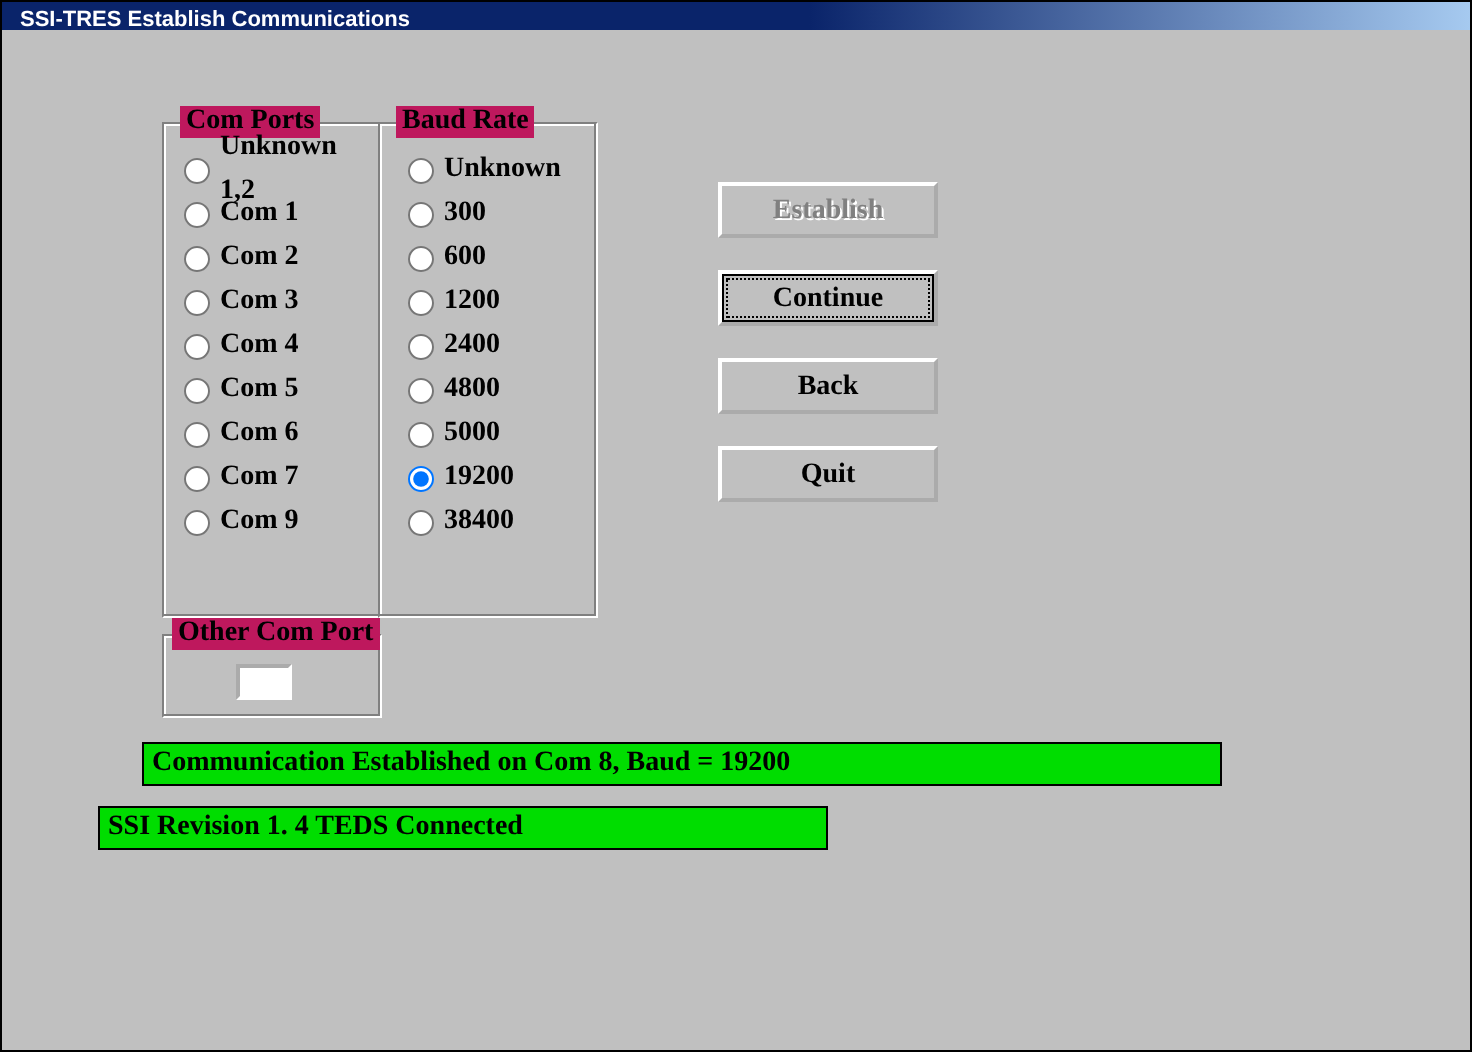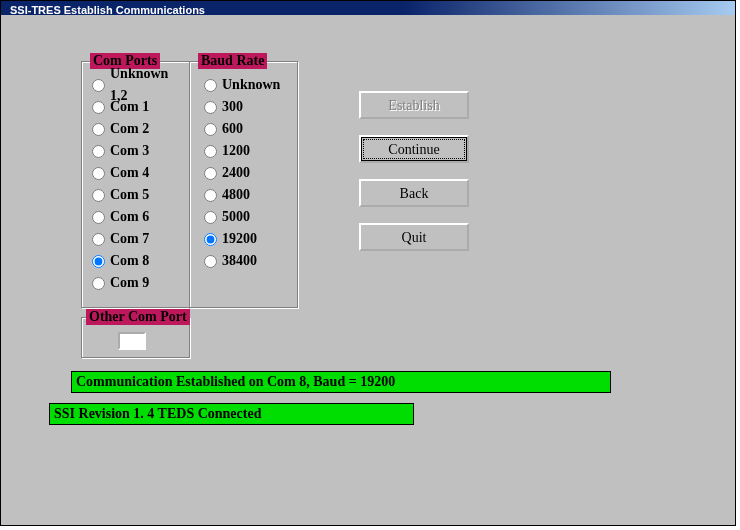--- a/index.html
+++ b/index.html
@@ -86,21 +86,21 @@
 
   .btn {
     position: absolute;
     width: 110px;
     height: 28px;
     background: #c0c0c0;
     border: 2px outset #fff;
     box-sizing: border-box;
     text-align: center;
     line-height: 24px;
-    font-weight: normal;
+    font-weight: bold;
     font-size: 14px;
     font-family: "Times New Roman", Times, serif;
     cursor: default;
   }
   .btn.disabled { color: #808080; text-shadow: 1px 1px 0 #fff; }
   .btn .focus-ring {
     position: absolute;
     top: 2px; left: 2px; right: 2px; bottom: 2px;
     border: 1px dotted #000;
     pointer-events: none;
@@ -179,24 +179,20 @@
           </label>
           <label class="radio-row">
             <input type="radio" name="com-port" style="">
             <span class="radio-label">Com 6</span>
           </label>
           <label class="radio-row">
             <input type="radio" name="com-port" style="">
             <span class="radio-label">Com 7</span>
           </label>
           <label class="radio-row">
-            <input type="radio" name="com-port" checked="" style="">
-            <span class="radio-label">Com 8</span>
-          </label>
-          <label class="radio-row">
             <input type="radio" name="com-port" style="">
             <span class="radio-label">Com 9</span>
           </label>
         </div>
     </div>
 
     <div class="groupbox baud" style="left:188px; top:42px; width:110px; height:248px;">
       <span class="legend">Baud Rate</span>
       <div class="radio-col" id="baud-list">
           <label class="radio-row">

